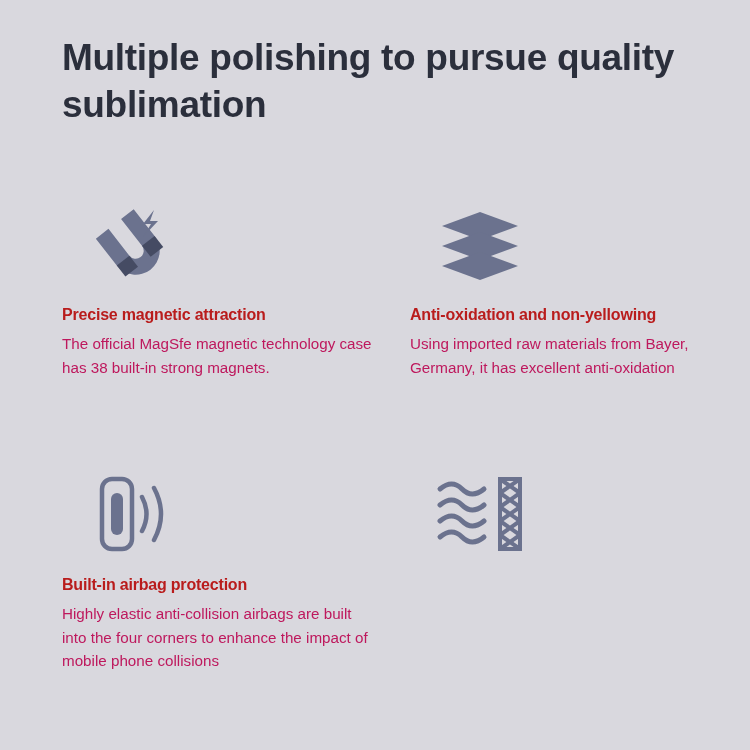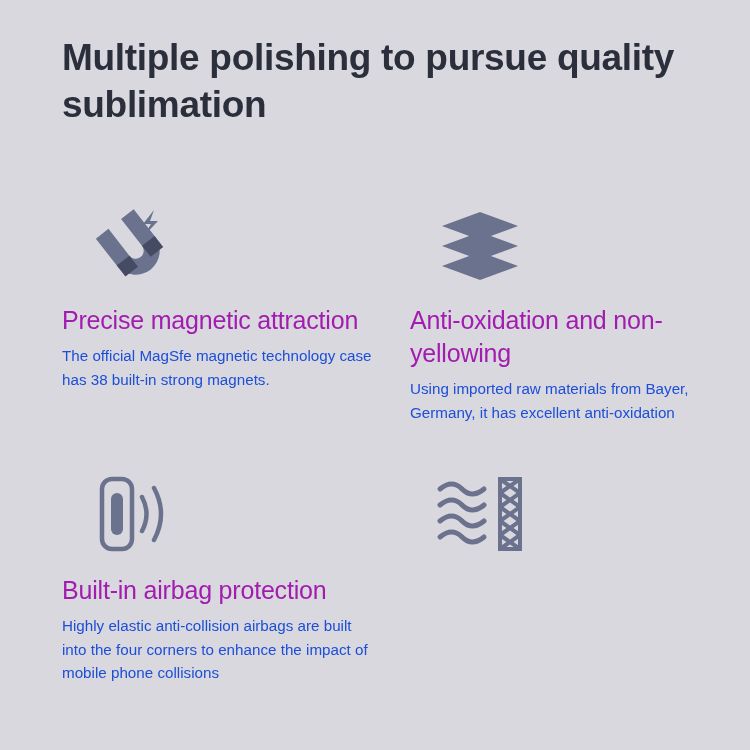--- a/index.html
+++ b/index.html
@@ -47,31 +47,31 @@
   }
   .icon-wrap {
     height: 96px;
     display: flex;
     align-items: center;
     justify-content: flex-start;
     padding-left: 22px;
     box-sizing: border-box;
   }
   .cell-title {
-    font-size: 25px;
-    font-weight: 400;
+    font-size: 16px;
+    font-weight: 700;
     line-height: 1.32;
-    color: #a21caf;
+    color: #b91c1c;
     margin: 12px 0 7px 0;
     letter-spacing: -0.2px;
   }
   .cell-body {
     font-size: 15.2px;
     line-height: 1.55;
-    color: #1d4ed8;
+    color: #be185d;
     margin: 0;
     max-width: 310px;
   }
   .cell.right .cell-body {
     max-width: 312px;
   }
   svg { display: block; }
 </style>
 </head>
 <body>

